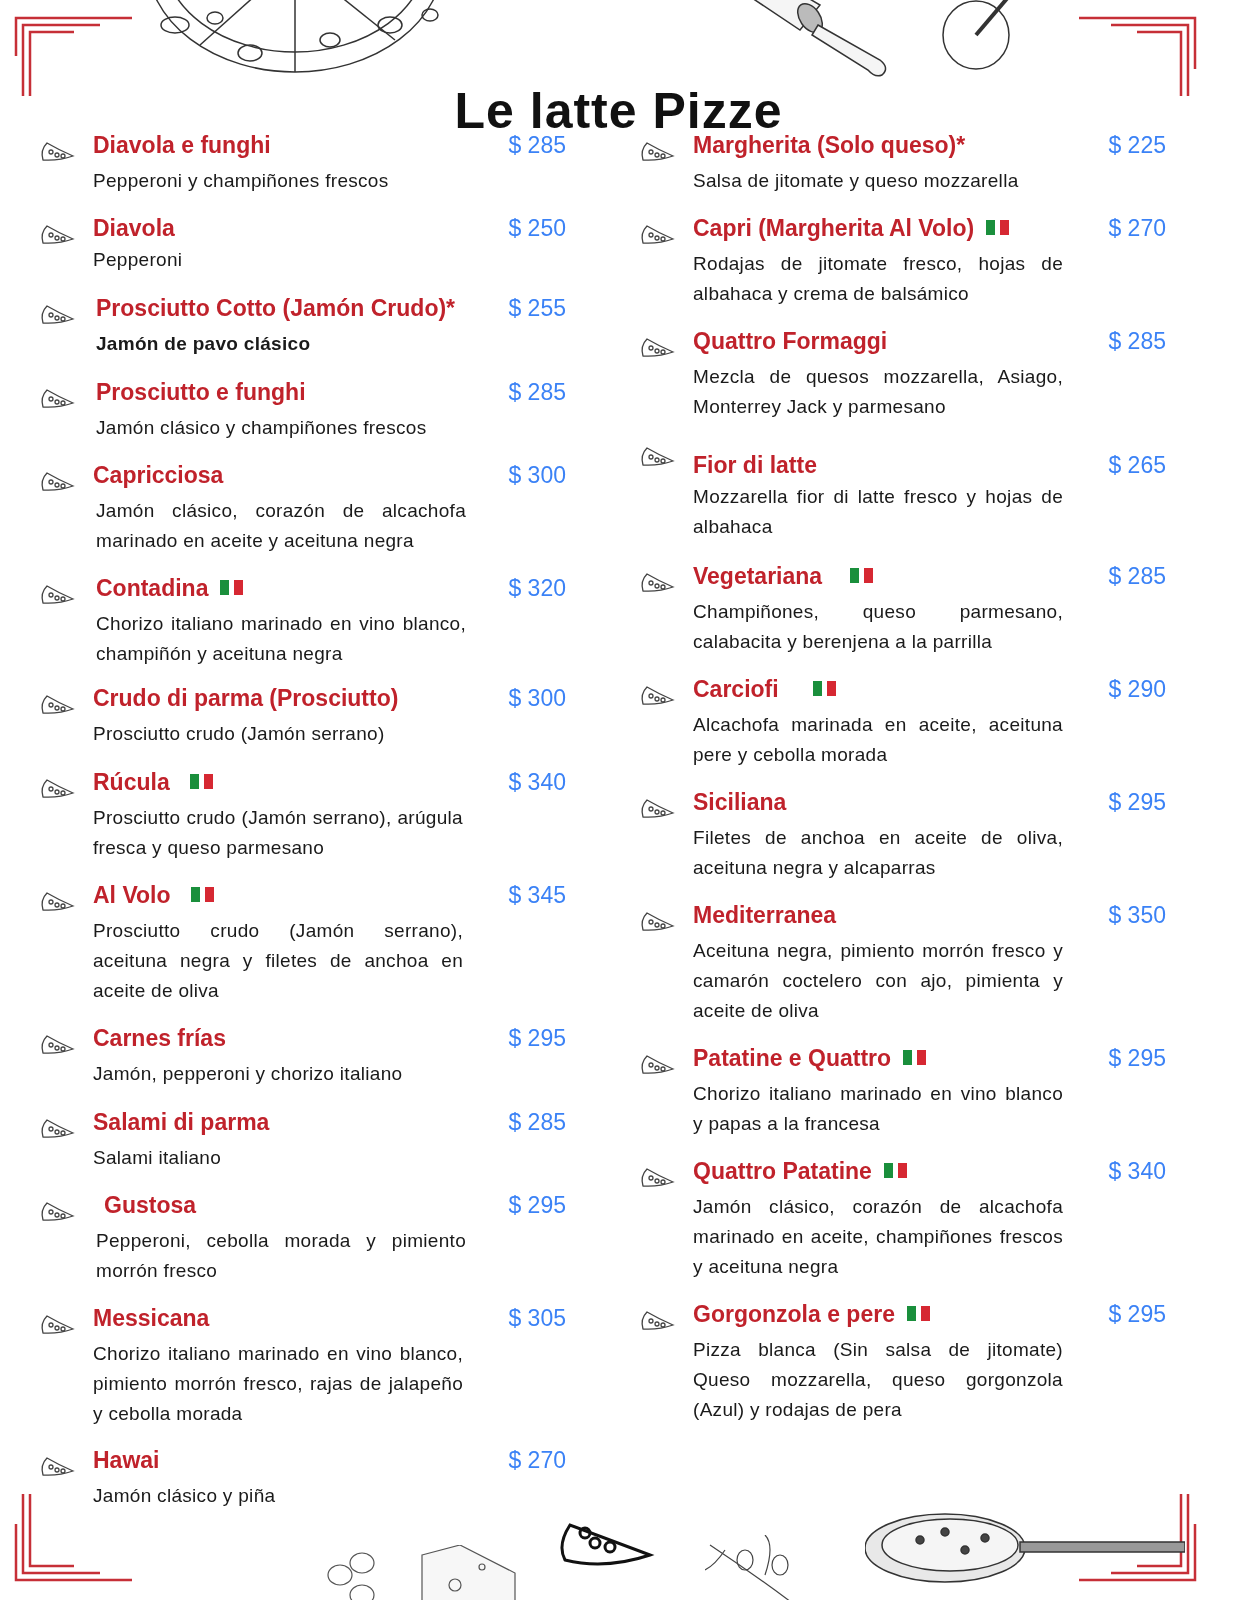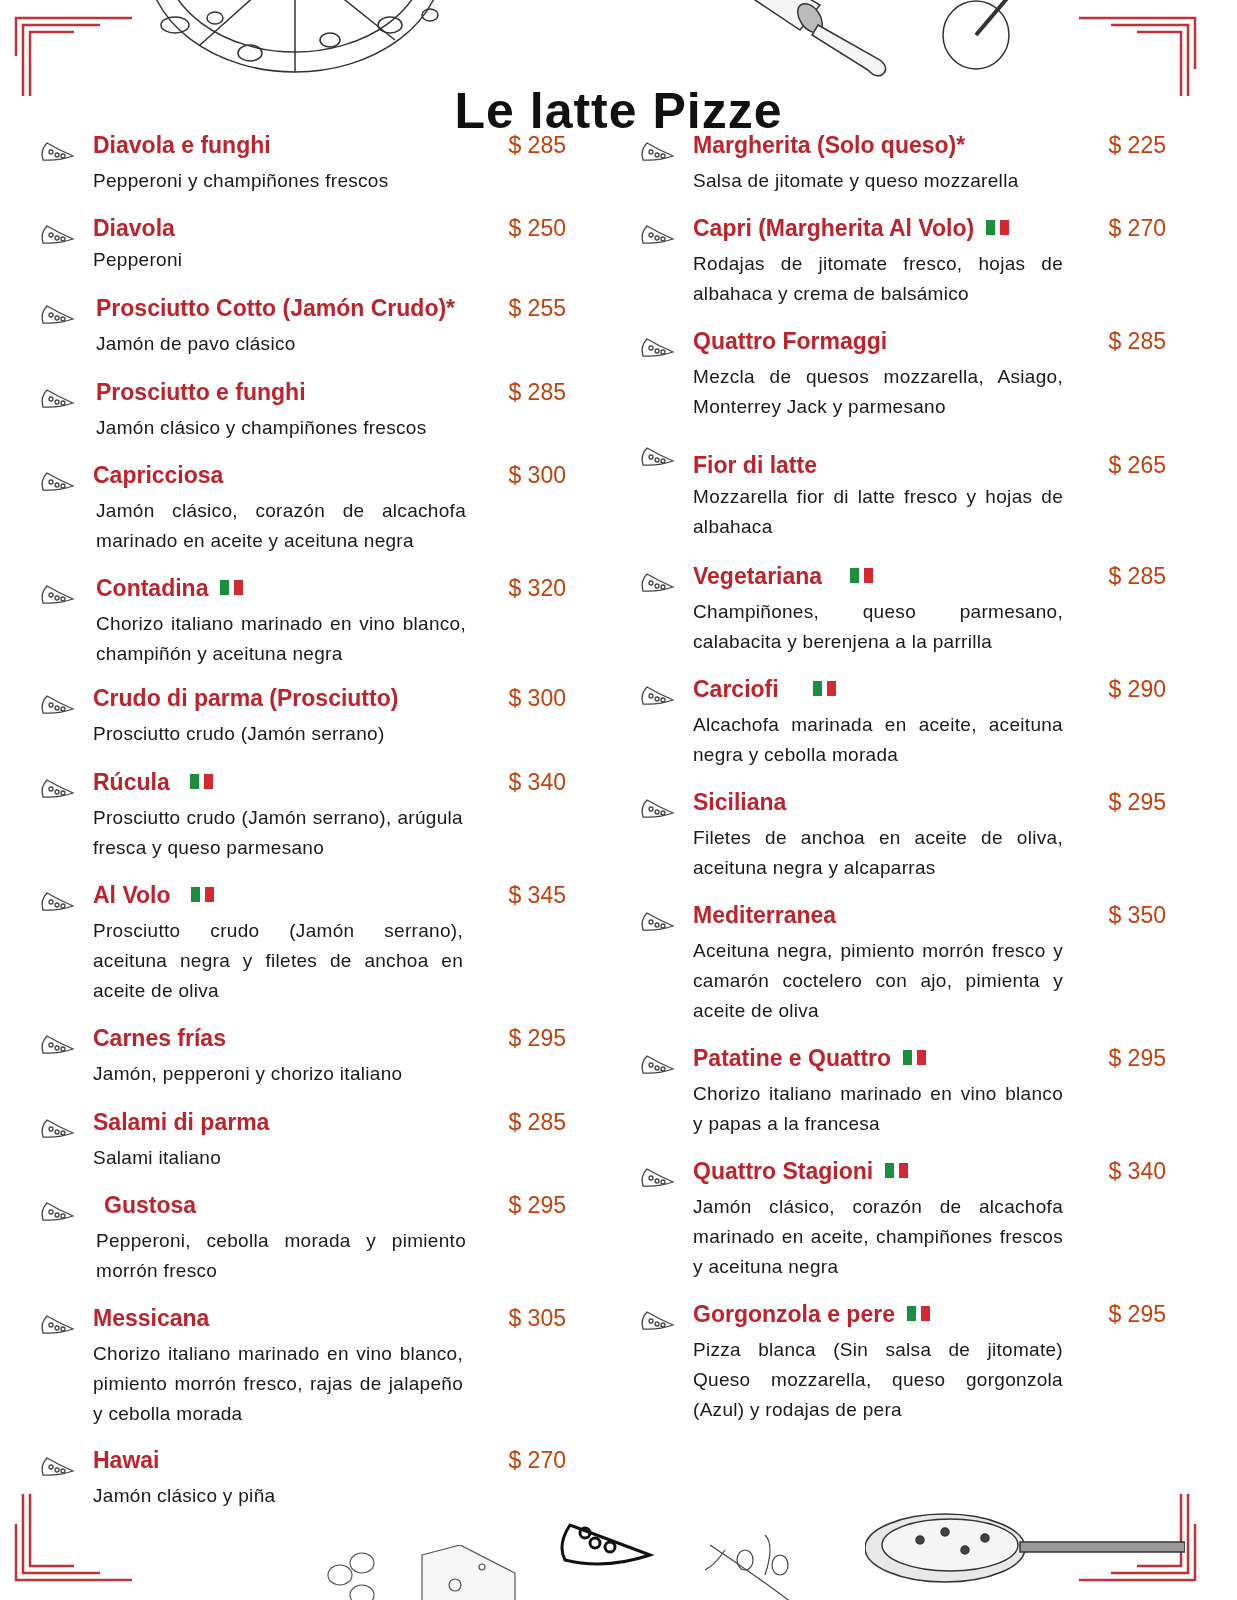--- a/index.html
+++ b/index.html
@@ -30,23 +30,23 @@
   .col-right { left: 636px; width: 540px; }
 
   .item { position: absolute; left: 0; width: 540px; }
   .item .icon { position: absolute; left: 3px; top: 10px; width: 36px; height: 22px; }
   .item .icon svg { width: 100%; height: 100%; display: block; }
   .item .name { position: absolute; left: 57px; top: 2px; font-family: "Liberation Sans", sans-serif; font-weight: bold; font-size: 23px; color: #c0222b; white-space: nowrap; }
   .item .flag { display: inline-block; vertical-align: middle; margin-left: 12px; width: 24px; height: 15px; position: relative; top: -2px; }
   .item .flag i { position: absolute; top: 0; width: 9px; height: 15px; }
   .item .flag i.g { left: 0; background: #1a8f3c; }
   .item .flag i.r { left: 14px; background: #d62832; }
-  .item .price { position: absolute; right: 10px; top: 2px; font-family: "Liberation Sans", sans-serif; font-size: 23px; color: #c2410c; white-space: nowrap; }
+  .item .price { position: absolute; right: 10px; top: 2px; font-family: "Liberation Sans", sans-serif; font-size: 23px; color: #3b82f6; white-space: nowrap; }
   .item .desc { position: absolute; left: 57px; top: 36px; width: 370px; font-family: "Liberation Sans", sans-serif; font-size: 19px; line-height: 30px; color: #1a1a1a; text-align: justify; letter-spacing: 0.3px; }
-  .item .desc.bold { font-weight: normal; }
+  .item .desc.bold { font-weight: bold; }
 </style>
 </head>
 <body>
 
 <div class="corner corner-tl">
   <svg viewBox="0 0 130 100">
       <g stroke="#c62f37" stroke-width="2.5" fill="none">
     <polyline points="4,42 4,4 120,4"></polyline>
         <polyline points="11,82 11,11 88,11"></polyline>
         <polyline points="18,82 18,18 62,18"></polyline>
@@ -465,21 +465,21 @@
           <g stroke="#444" stroke-width="1.3" fill="#fff">
             <path d="M4,20 Q1,10 8,3 Q20,10 34,16 Q20,21 4,20 Z"></path>
             <circle cx="12" cy="12" r="2"></circle>
             <circle cx="18" cy="15" r="2"></circle>
             <circle cx="24" cy="16" r="2"></circle>
           </g>
         </svg>
       </span>
     <span class="name"><span>Carciofi</span><span class="flag" style="margin-left:34px"><i class="g"></i><i class="r"></i></span></span>
     <span class="price">$ 290</span>
-    <div class="desc">Alcachofa marinada en aceite, aceituna negra y cebolla morada</div>
+    <div class="desc">Alcachofa marinada en aceite, aceituna pere y cebolla morada</div>
   </div>
   <div class="item" style="top:657px">
     <span class="icon">
         <svg viewBox="0 0 36 22">
           <g stroke="#444" stroke-width="1.3" fill="#fff">
             <path d="M4,20 Q1,10 8,3 Q20,10 34,16 Q20,21 4,20 Z"></path>
             <circle cx="12" cy="12" r="2"></circle>
             <circle cx="18" cy="15" r="2"></circle>
             <circle cx="24" cy="16" r="2"></circle>
           </g>
@@ -523,21 +523,21 @@
     <span class="icon">
         <svg viewBox="0 0 36 22">
           <g stroke="#444" stroke-width="1.3" fill="#fff">
             <path d="M4,20 Q1,10 8,3 Q20,10 34,16 Q20,21 4,20 Z"></path>
             <circle cx="12" cy="12" r="2"></circle>
             <circle cx="18" cy="15" r="2"></circle>
             <circle cx="24" cy="16" r="2"></circle>
           </g>
         </svg>
       </span>
-    <span class="name"><span>Quattro Stagioni</span><span class="flag"><i class="g"></i><i class="r"></i></span></span>
+    <span class="name"><span>Quattro Patatine</span><span class="flag"><i class="g"></i><i class="r"></i></span></span>
     <span class="price">$ 340</span>
     <div class="desc">Jamón clásico, corazón de alcachofa marinado en aceite, champiñones frescos y aceituna negra</div>
   </div>
   <div class="item" style="top:1169px">
     <span class="icon">
         <svg viewBox="0 0 36 22">
           <g stroke="#444" stroke-width="1.3" fill="#fff">
             <path d="M4,20 Q1,10 8,3 Q20,10 34,16 Q20,21 4,20 Z"></path>
             <circle cx="12" cy="12" r="2"></circle>
             <circle cx="18" cy="15" r="2"></circle>

